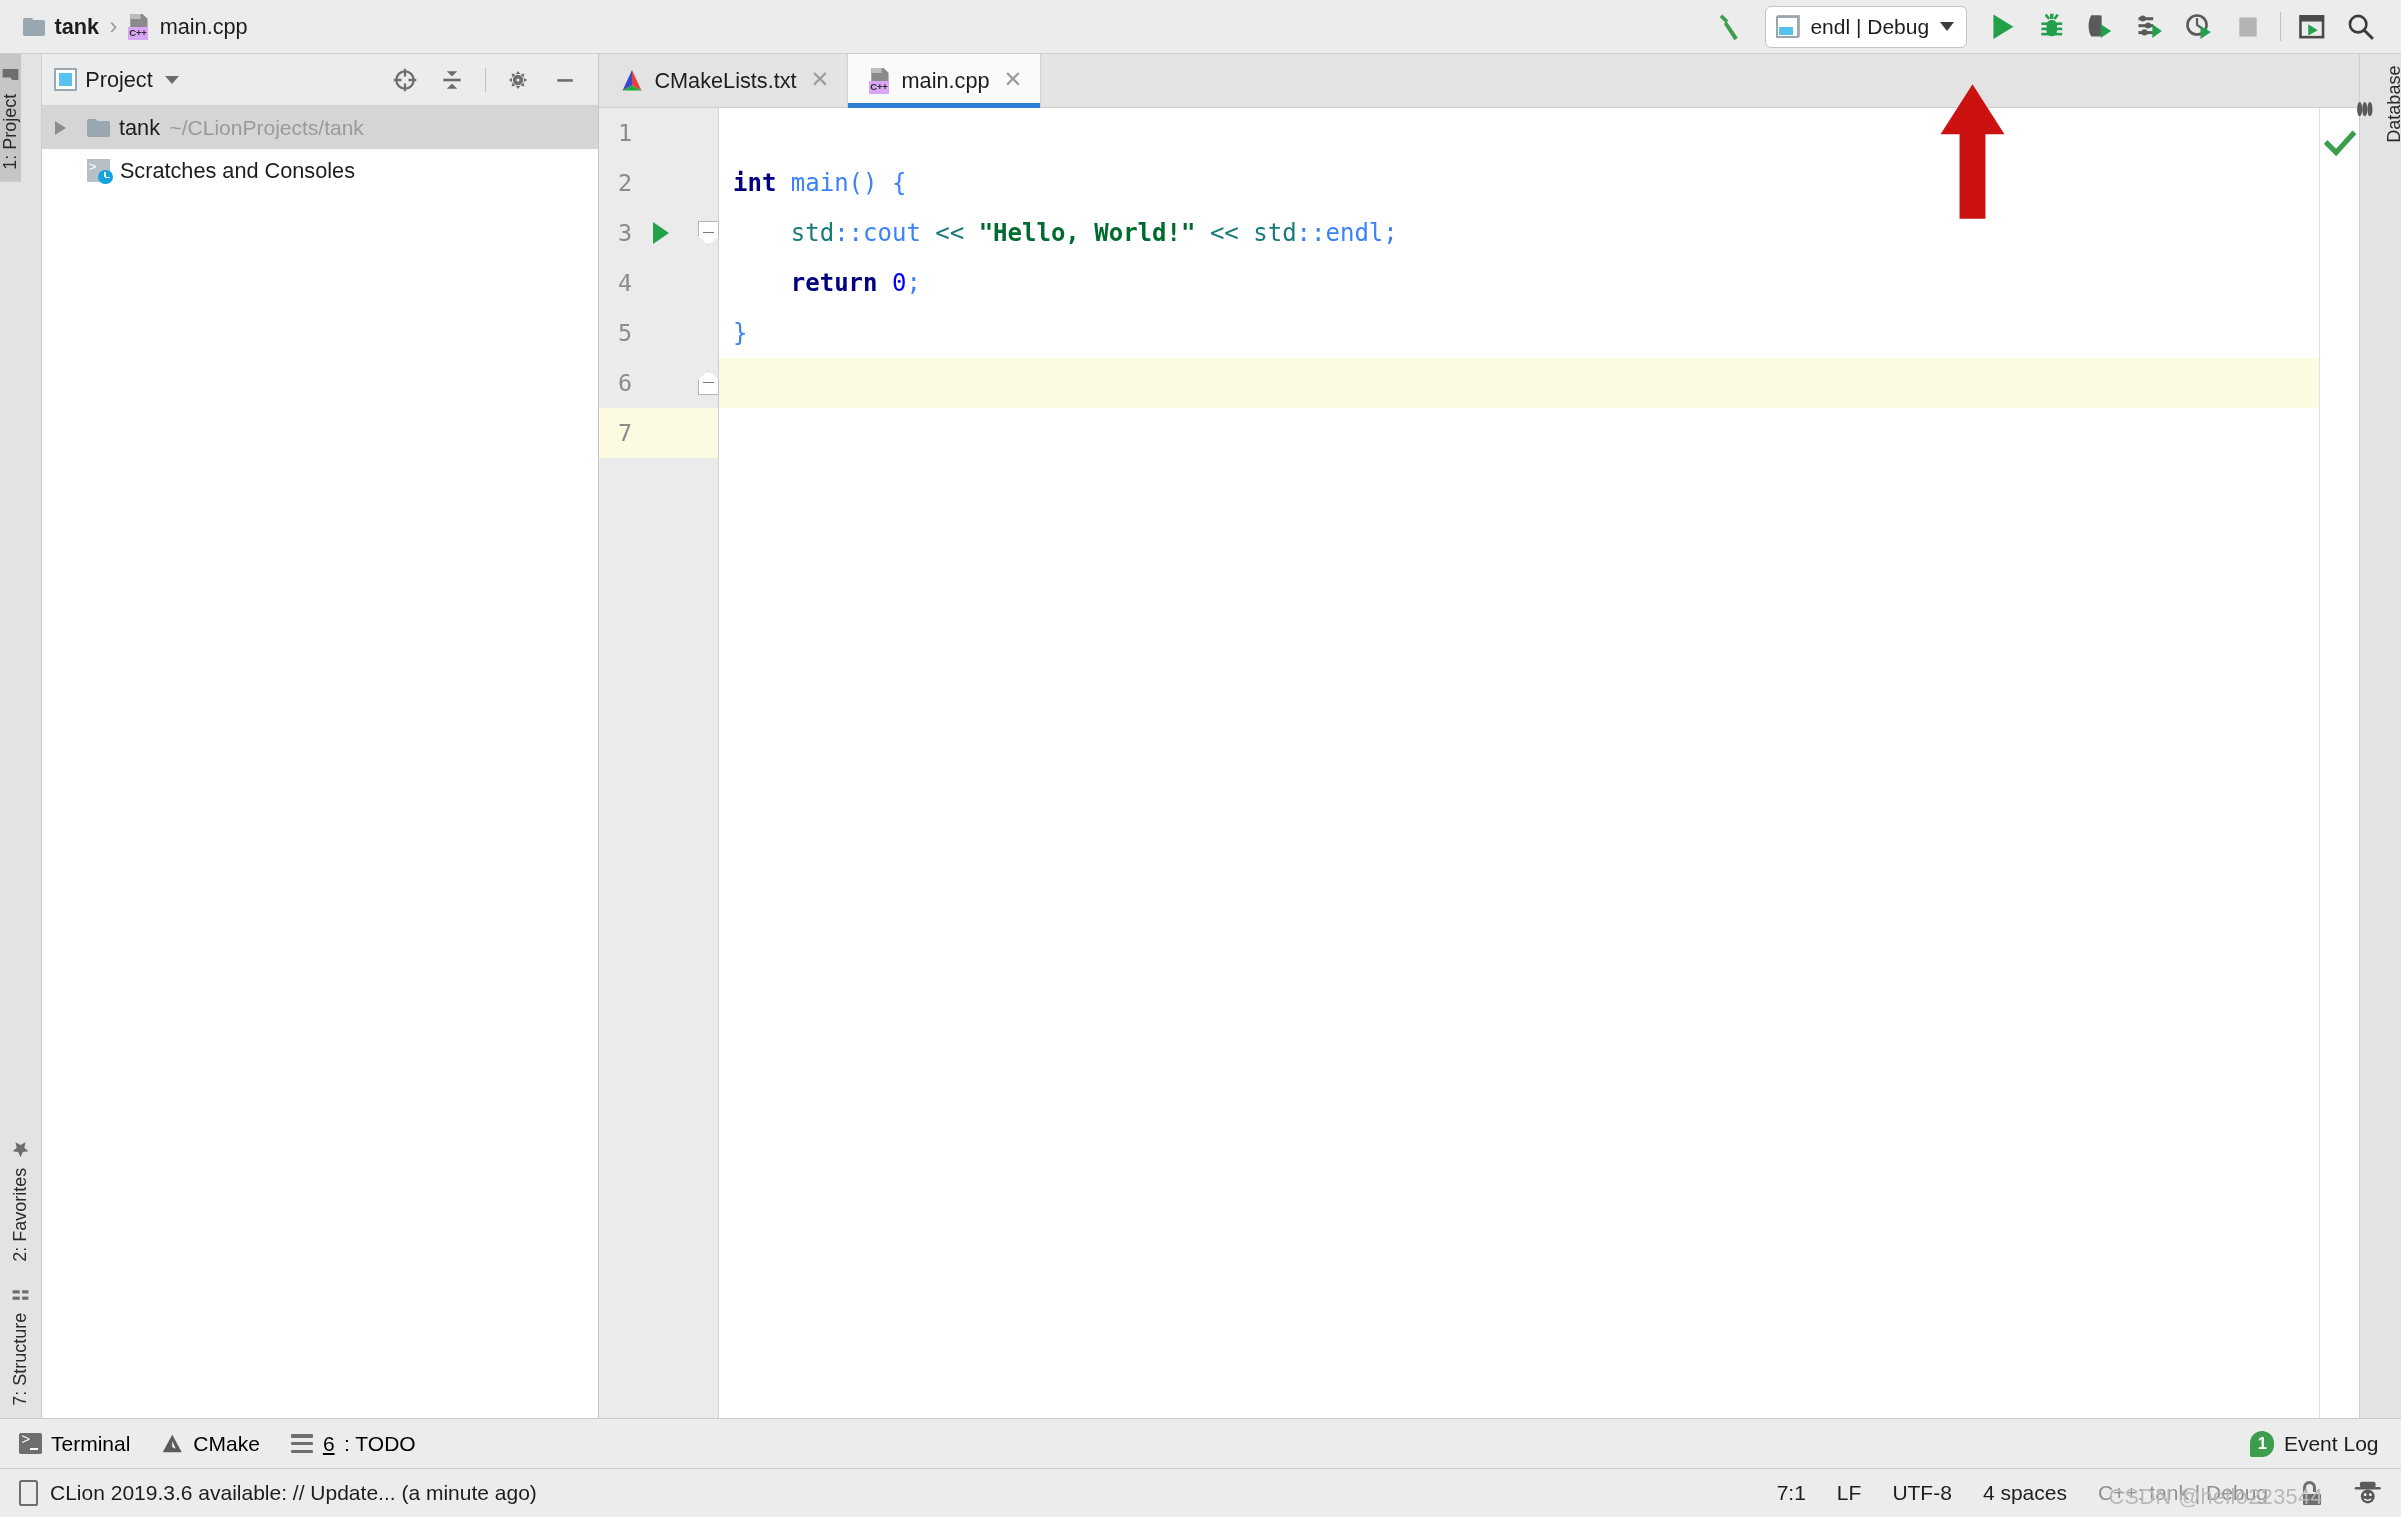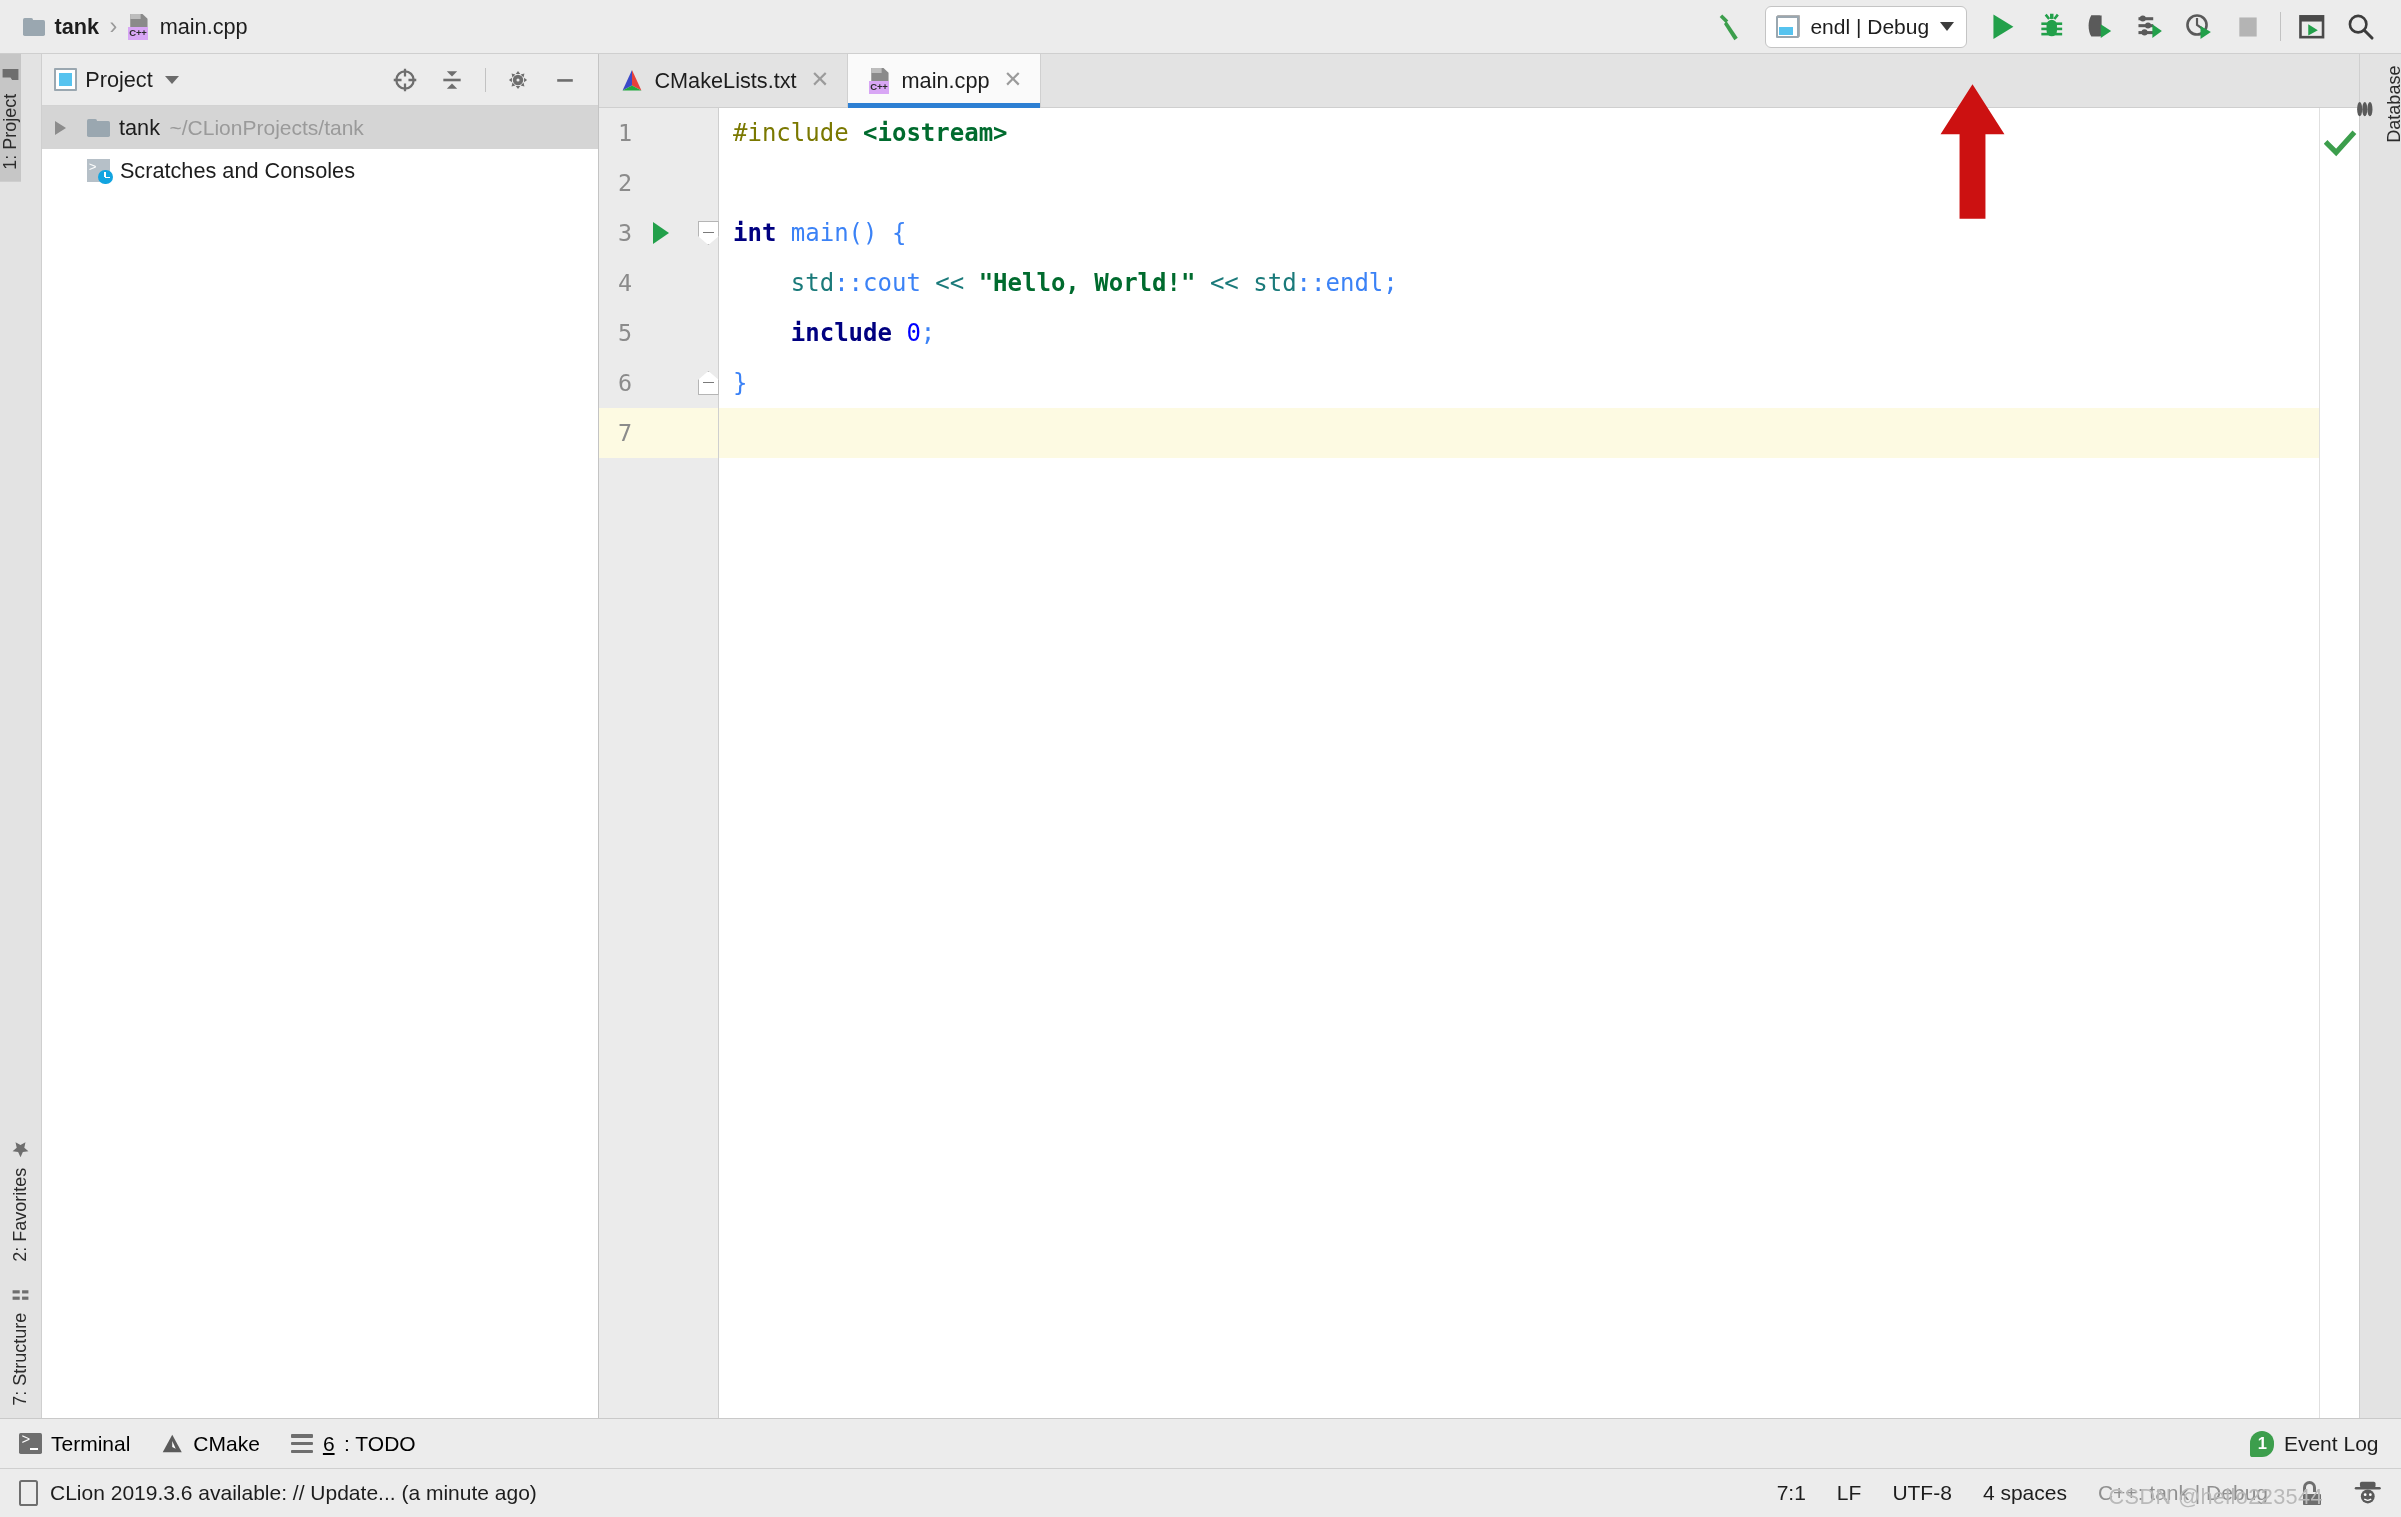--- a/index.html
+++ b/index.html
@@ -496,25 +496,24 @@
           <div class="gl">
             <span>6</span>
             <span class="fold openfold">
                 <span class="minus"></span>
               </span>
           </div>
           <div class="gl cur">7</div>
         </div>
 
         <div class="code">
-          <div class="cline"><span class="k-pre">#include </span><span class="k-inc">&lt;iostream&gt;</span></div>
           <div class="cline"></div>
           <div class="cline"><span class="k-kw">int</span><span class="k-plain"> main() {</span></div>
           <div class="cline"><span class="k-plain">    </span><span class="k-ns">std</span><span class="k-plain">::cout </span><span class="k-op">&lt;&lt;</span><span class="k-plain"> </span><span class="k-str">"Hello, World!"</span><span class="k-plain"> </span><span class="k-op">&lt;&lt;</span><span class="k-plain"> </span><span class="k-ns">std</span><span class="k-plain">::endl;</span></div>
-          <div class="cline"><span class="k-plain">    </span><span class="k-kw">include</span><span class="k-plain"> </span><span class="k-num">0</span><span class="k-plain">;</span></div>
+          <div class="cline"><span class="k-plain">    </span><span class="k-kw">return</span><span class="k-plain"> </span><span class="k-num">0</span><span class="k-plain">;</span></div>
           <div class="cline"><span class="k-plain">}</span></div>
           <div class="cline cur"></div>
         </div>
 
         <div class="ed-right">
           <span class="okcheck">
             <svg width="33" height="29.5" viewBox="0 0 38 34">
               <path d="M4 17 L14 27 L33 6" fill="none" stroke="#3c9e4c" stroke-width="6" stroke-linecap="square"></path>
             </svg>
           </span>

